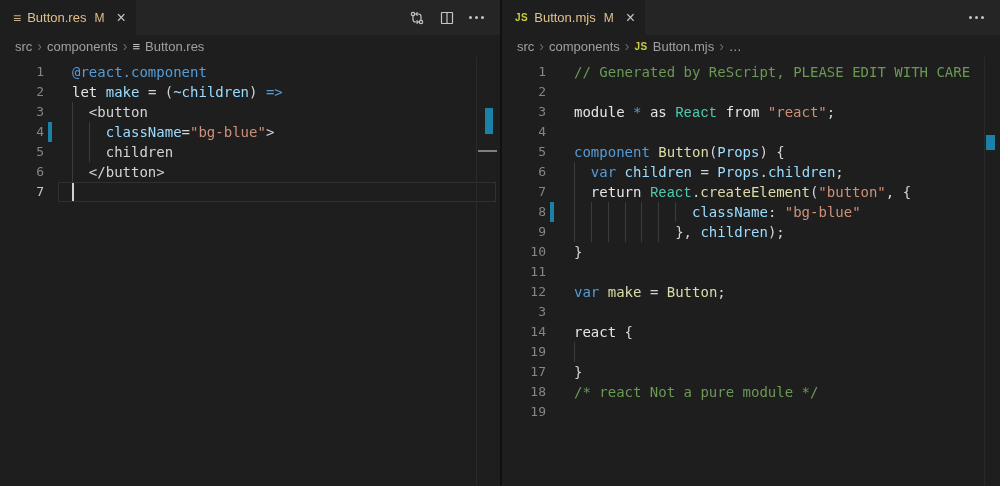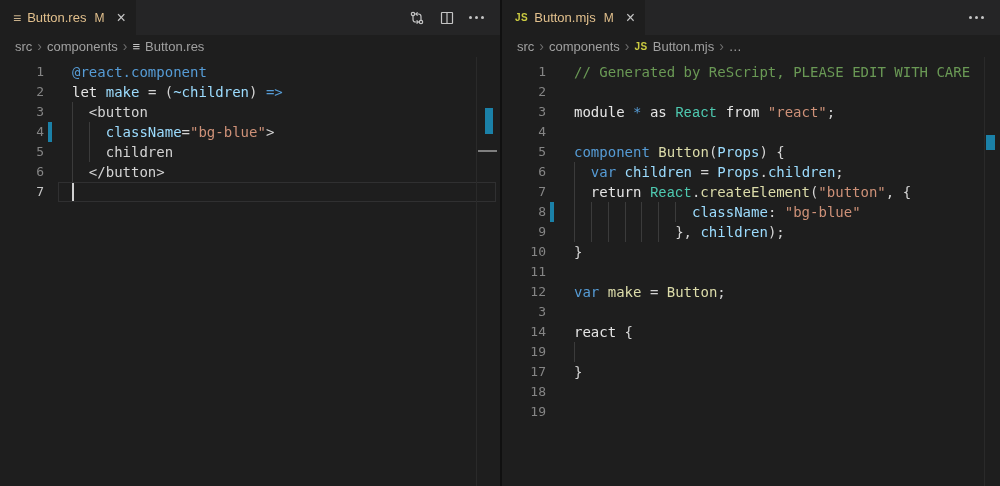--- a/index.html
+++ b/index.html
@@ -238,20 +238,21 @@
           <div class="code-row">
             <span class="ln">19</span>
             <span class="code"><i class="guide" style="left: 0ch;"></i></span>
           </div>
           <div class="code-row">
             <span class="ln">17</span>
             <span class="code"><span class="tk-fg">}</span></span>
           </div>
           <div class="code-row">
             <span class="ln">18</span>
+            <span class="code"><span class="tk-com">/* react Not a pure module */</span></span>
           </div>
           <div class="code-row">
             <span class="ln">19</span>
             <span class="code"></span>
           </div>
         </div>
       <div class="ovr-edge" style="right:15px;"></div>
       <div class="ovr-mod" style="right:5px; width:9px; top:78px; height:15px;"></div>
     </div>
   </div>

